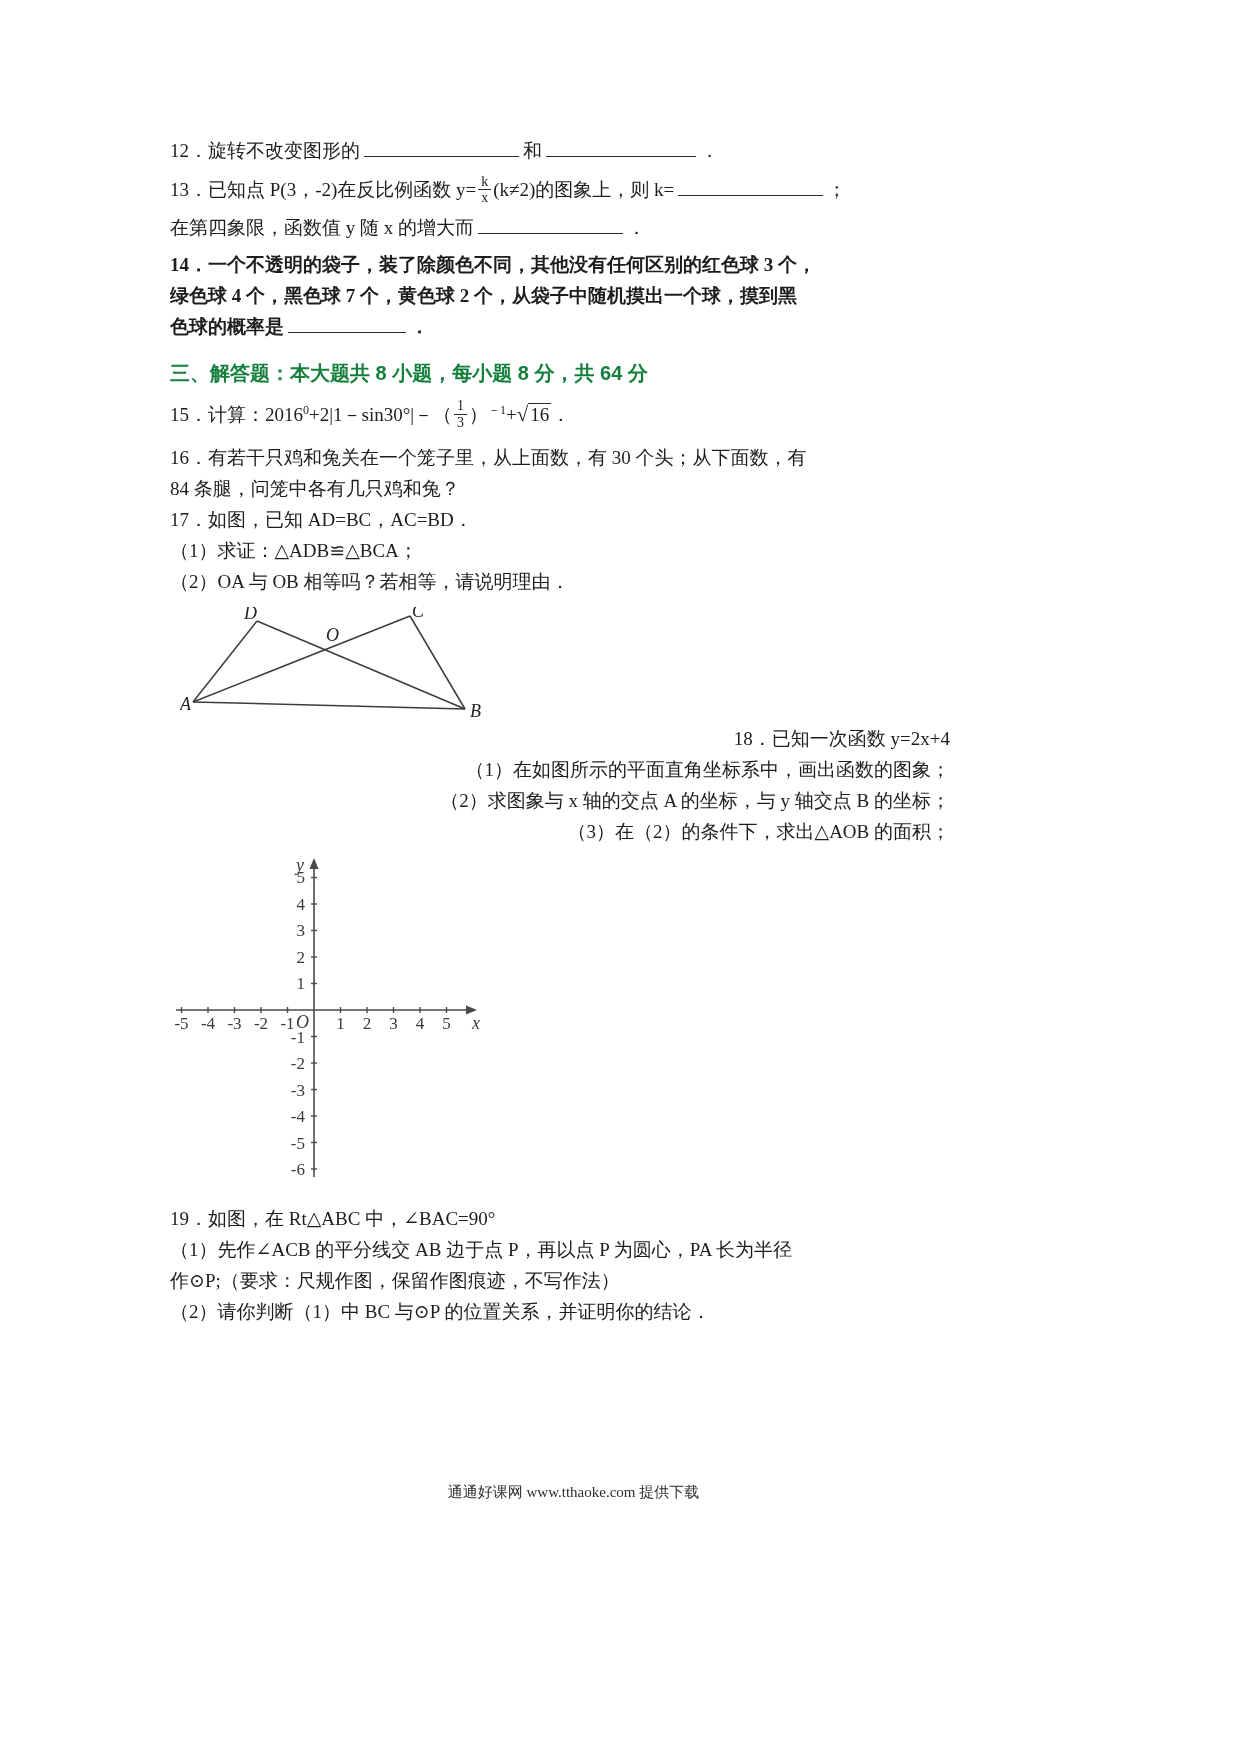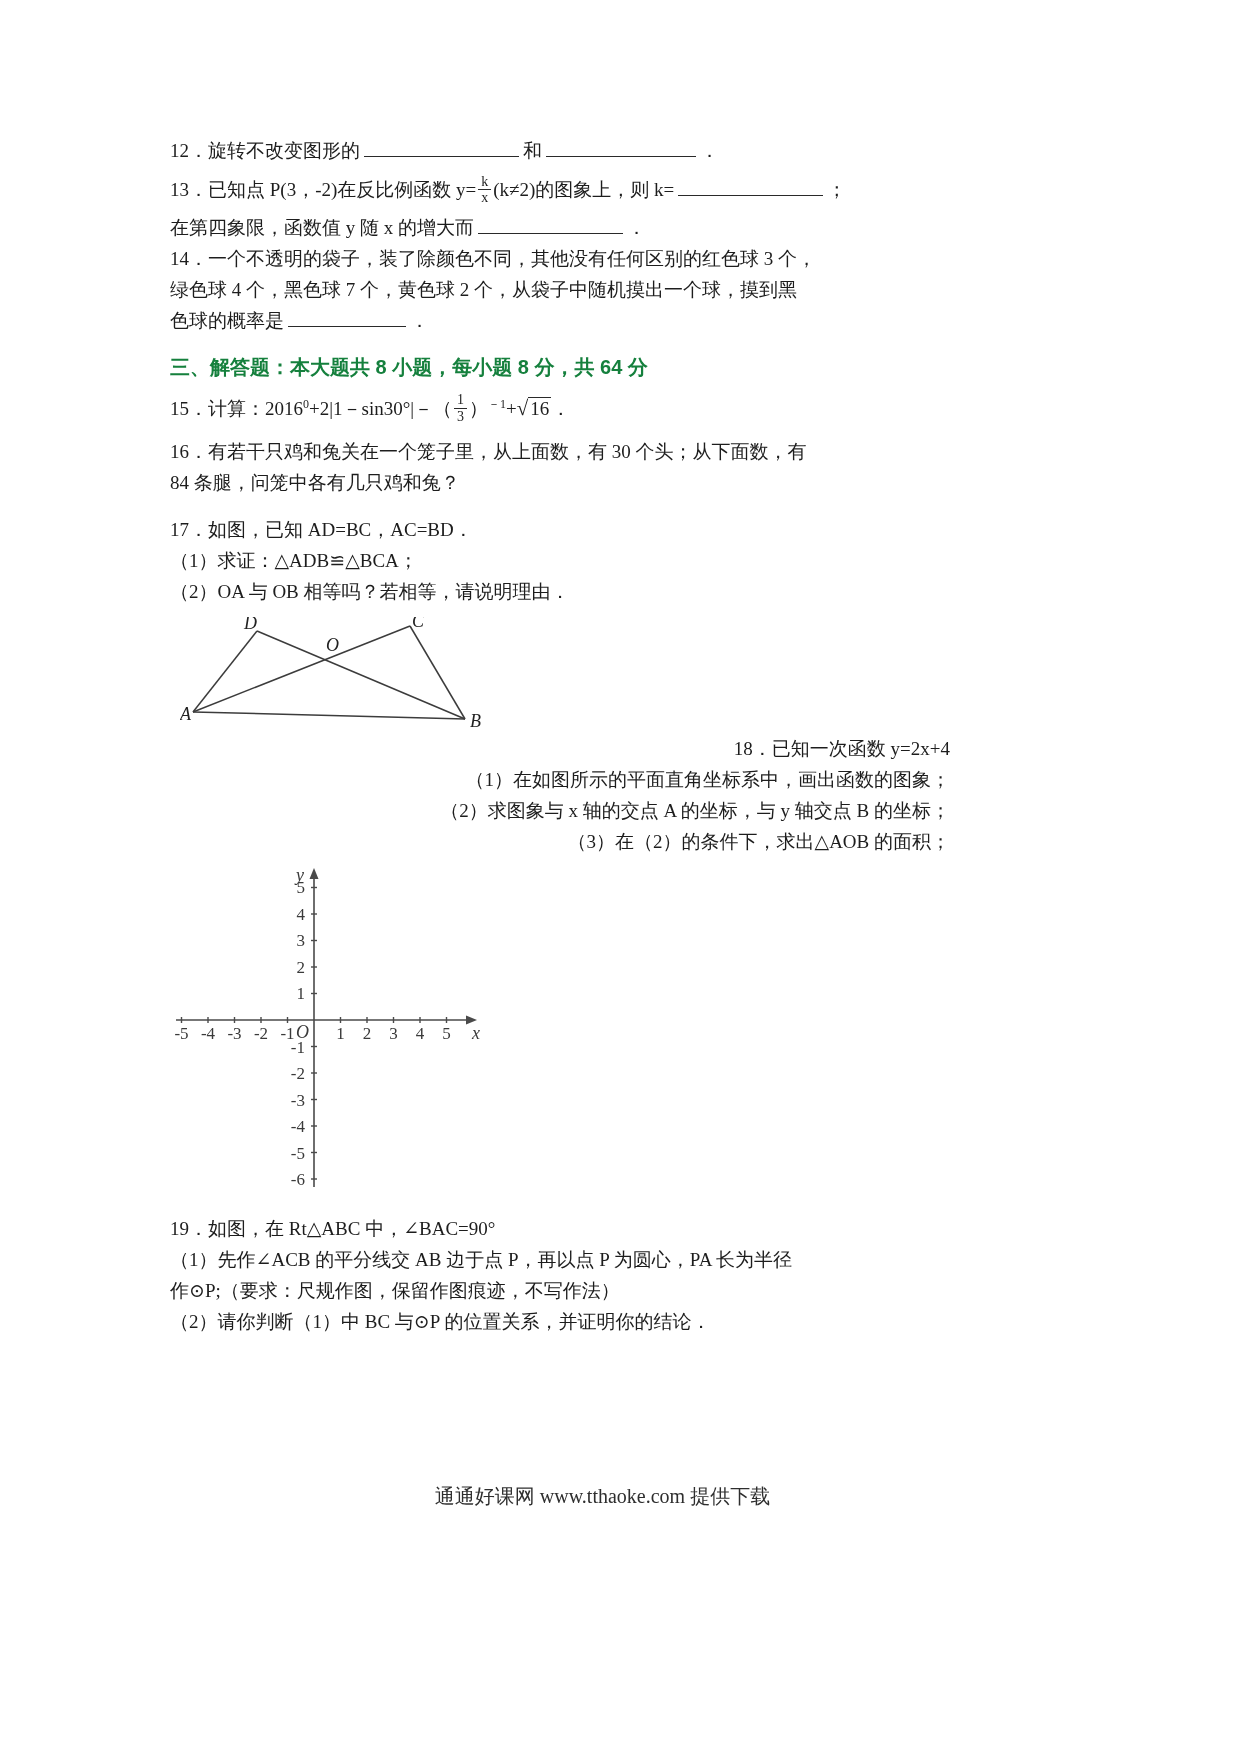--- a/index.html
+++ b/index.html
@@ -3,42 +3,42 @@
 <meta charset="utf-8">
 <style>
   html,body{margin:0;padding:0;background:#ffffff;}
   .page{position:relative;width:1240px;height:1754px;background:#ffffff;overflow:hidden;
         font-family:"Liberation Serif","DejaVu Serif",serif;color:#1d1d1d;}
   .content{position:absolute;left:170px;top:135px;width:780px;font-size:19px;line-height:31px;}
   p{margin:0;}
   .q12{margin-top:0;}
   .q13l1{margin-top:8px;}
   .q13l2{margin-top:4px;}
-  .q14{}
+  .q14{margin-top:6px;font-weight:bold;}
   .section-title{margin-top:16px;margin-bottom:10px;font-weight:bold;font-size:20px;
                  font-family:"Liberation Sans","DejaVu Sans",sans-serif;color:#15803d;}
   .q15{margin-top:0;}
   .q16{margin-top:10px;}
-  .q17{margin-top:16px;}
+  .q17{margin-top:0;}
   .q18{margin-top:4px;text-align:right;}
   .q19{margin-top:16px;}
   .blank{display:inline-block;border-bottom:1.6px solid #2a2a2a;height:18px;vertical-align:baseline;margin:0 4px;}
   .w155{width:155px;} .w150{width:150px;} .w145{width:145px;} .w118{width:118px;}
   .frac{display:inline-flex;flex-direction:column;align-items:center;vertical-align:middle;
         font-size:14px;line-height:1.1;margin:0 2px;position:relative;top:-2px;}
   .frac .den{border-top:1.4px solid #2a2a2a;padding:0 3px;}
   .frac .num{padding:0 3px;}
   sup{font-size:12px;line-height:0;vertical-align:super;}
   .sqrt{display:inline-block;white-space:nowrap;}
   .sqrt .sign{font-size:21px;}
   .sqrt .radicand{border-top:1.5px solid #2a2a2a;padding:0 2px;}
   .fig17{display:block;margin:10px 0 4px 10px;}
   .fig18{display:block;margin:10px 0 0 -6px;}
   .footer{position:absolute;left:0;top:1483px;width:1147px;text-align:center;
-          font-size:20px;color:#2e2e2e;font-family:"Liberation Serif","DejaVu Serif",serif;padding-left:29px;}
+          font-size:15px;color:#2e2e2e;font-family:"Liberation Serif","DejaVu Serif",serif;}
 </style>
 </head>
 <body>
 
 <div class="page">
   <div class="content">
 
     <p class="q12"><span>12．旋转不改变图形的</span><span class="blank w155"></span><span>和</span><span class="blank w150"></span><span>．</span></p>
 
     <p class="q13l1"><span>13．已知点 P(3，-2)在反比例函数 y=</span><span class="frac">

